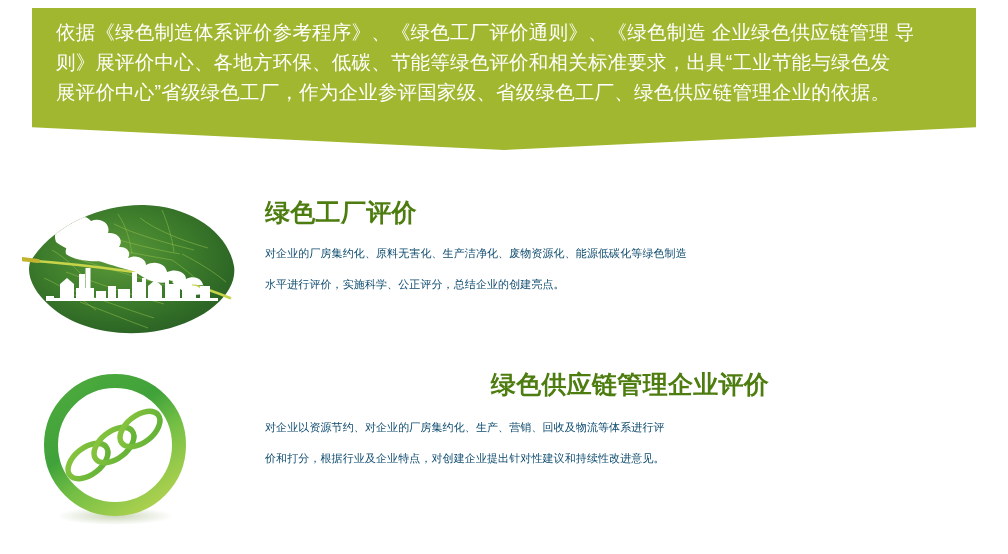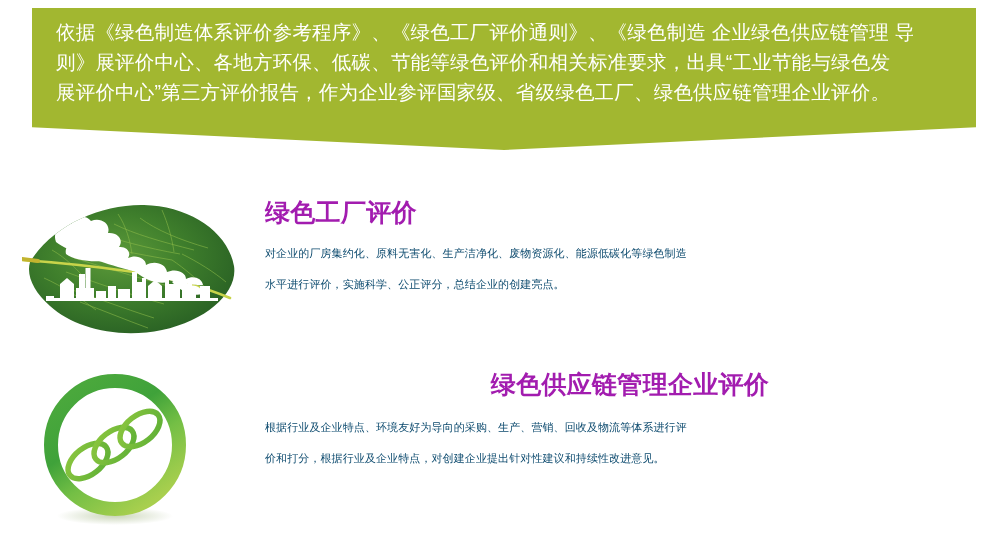--- a/index.html
+++ b/index.html
@@ -67,21 +67,21 @@
   }
 
   .section-body {
     position: absolute;
     left: 265px;
     top: 0;
     width: 730px;
   }
   .section-title {
     margin: 0;
-    color: #a21caf;
+    color: #4d7c0f;
     font-size: 25px;
     font-weight: bold;
     line-height: 32px;
     letter-spacing: 0.3px;
     white-space: nowrap;
   }
   .section-text {
     margin: 0;
     color: #0c4a6e;
     font-size: 11px;
@@ -102,21 +102,21 @@
 </head>
 <body>
 
 <div id="page">
 
   <div class="banner">
     <div class="banner-shape"></div>
     <div class="banner-text">
       <span class="banner-line">依据《绿色制造体系评价参考程序》、《绿色工厂评价通则》、《绿色制造 企业绿色供应链管理 导</span>
       <span class="banner-line">则》展评价中心、各地方环保、低碳、节能等绿色评价和相关标准要求，出具“工业节能与绿色发</span>
-      <span class="banner-line">展评价中心”第三方评价报告，作为企业参评国家级、省级绿色工厂、绿色供应链管理企业评价。</span>
+      <span class="banner-line">展评价中心”省级绿色工厂，作为企业参评国家级、省级绿色工厂、绿色供应链管理企业的依据。</span>
     </div>
   </div>
 
   <div class="section" id="section-factory">
 
     <div class="art">
       <svg class="leaf-art" viewBox="0 0 220 150" xmlns="http://www.w3.org/2000/svg" aria-hidden="true">
         <defs>
           <radialGradient id="leafGrad" cx="42%" cy="40%" r="72%">
             <stop offset="0%" stop-color="#5d9a3a"></stop>
@@ -236,19 +236,19 @@
           <ellipse cx="66" cy="93" rx="23" ry="13.5" transform="rotate(-38 66 93)"></ellipse>
           <ellipse cx="92" cy="77" rx="23" ry="13.5" transform="rotate(-38 92 77)"></ellipse>
           <ellipse cx="118" cy="61" rx="23" ry="13.5" transform="rotate(-38 118 61)"></ellipse>
         </g>
       </svg>
     </div>
 
     <div class="section-body">
       <h2 class="section-title">绿色供应链管理企业评价</h2>
       <p class="section-text">
-        <span class="text-line">根据行业及企业特点、环境友好为导向的采购、生产、营销、回收及物流等体系进行评</span>
+        <span class="text-line">对企业以资源节约、对企业的厂房集约化、生产、营销、回收及物流等体系进行评</span>
         <span class="text-line">价和打分，根据行业及企业特点，对创建企业提出针对性建议和持续性改进意见。</span>
       </p>
     </div>
   </div>
 
 </div>
 
 </body></html>

